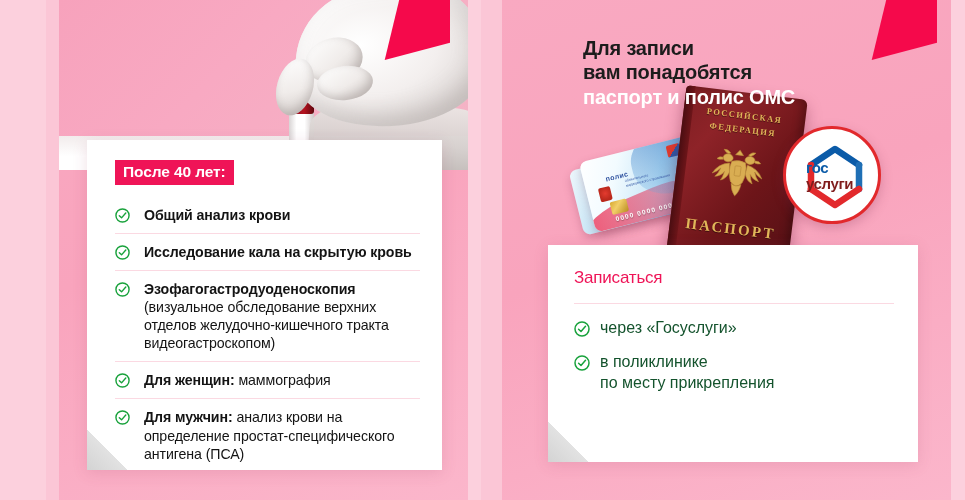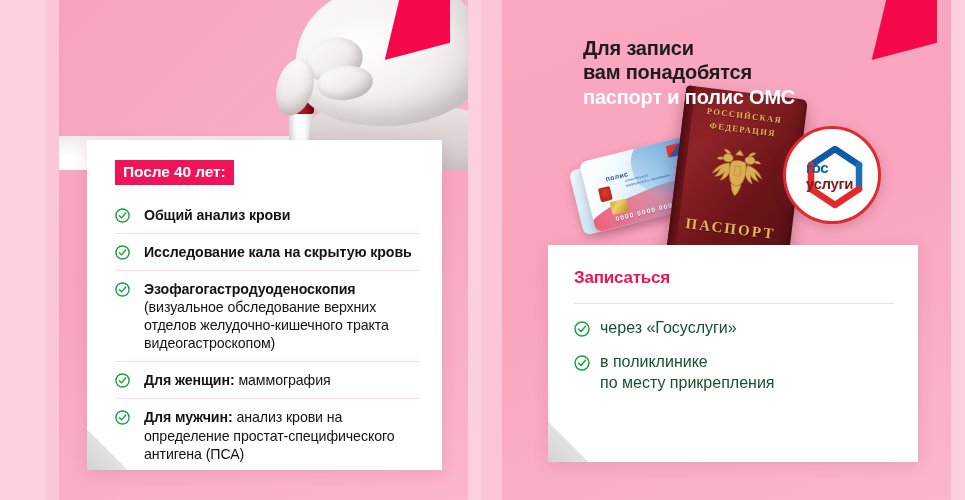--- a/index.html
+++ b/index.html
@@ -232,21 +232,21 @@
   }
   .li.first { border-top:none; }
   .check {
     flex:0 0 auto; width:15px; height:15px; margin-top:2px;
   }
   .li-text { font-size:14.2px; line-height:1.27; color:#141414; letter-spacing:-.1px; }
   .li-text b { font-weight:700; }
 
   
   .rc-title {
-    color:#ef1457; font-weight:700; font-size:17px; line-height:1.27;
+    color:#ef1457; font-weight:400; font-size:17px; line-height:1.27;
     letter-spacing:-.2px;
   }
   .rc-li { font-size:16px; line-height:1.3; color:#14532d; }
   .rc-item {
     display:flex; align-items:flex-start; gap:10px;
     padding:14px 0 0 0;
   }
   .rc-rule { border-top:1px solid #fbd9e2; margin-top:14px; }
 </style>
 </head>

